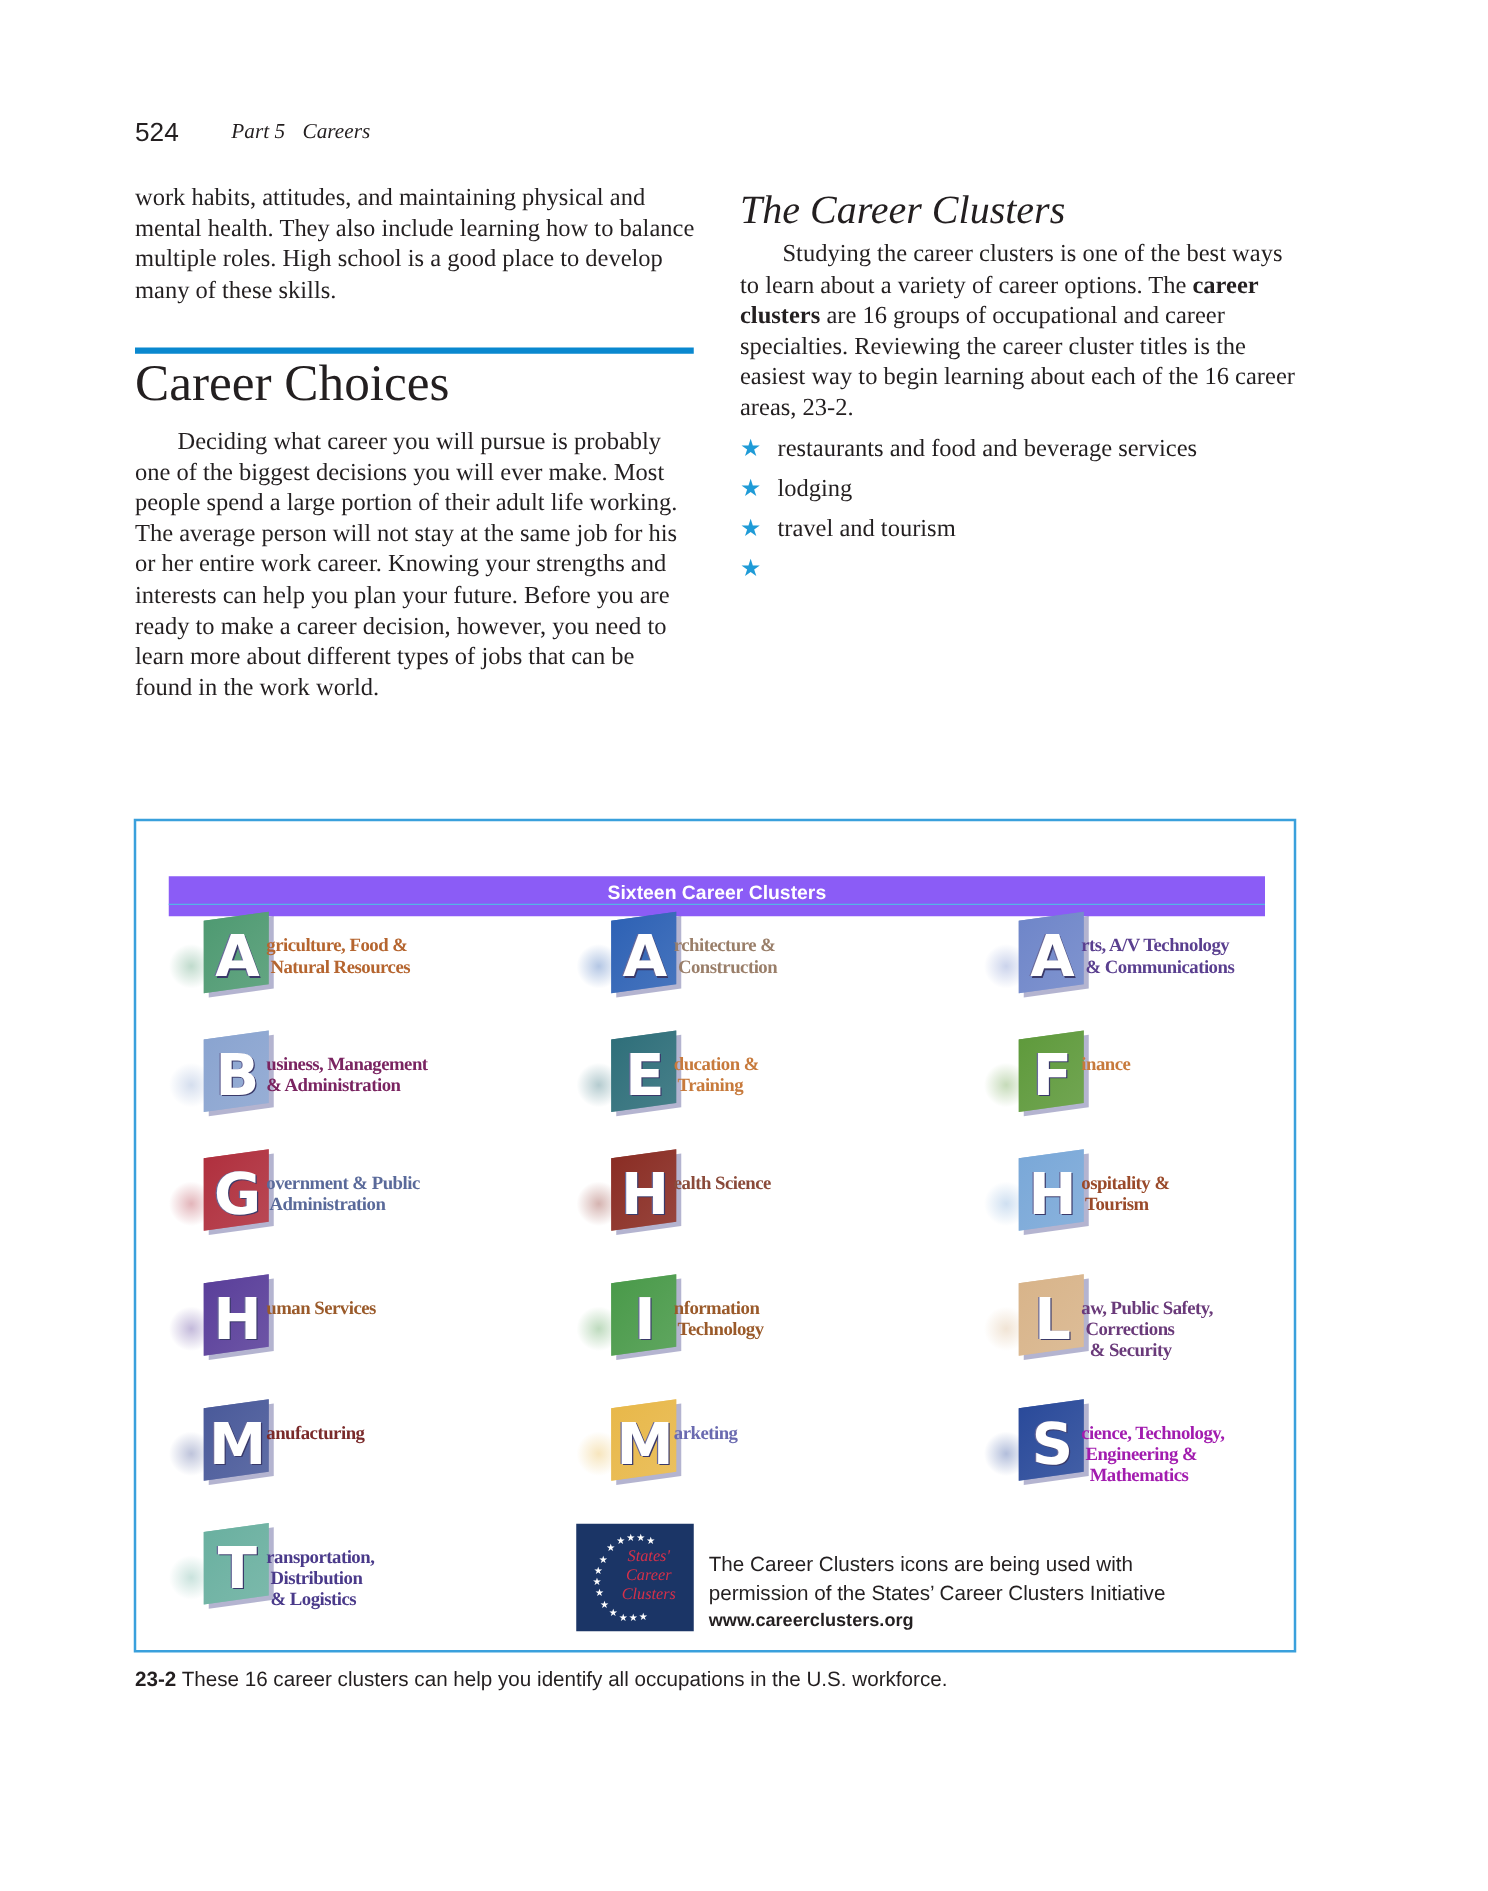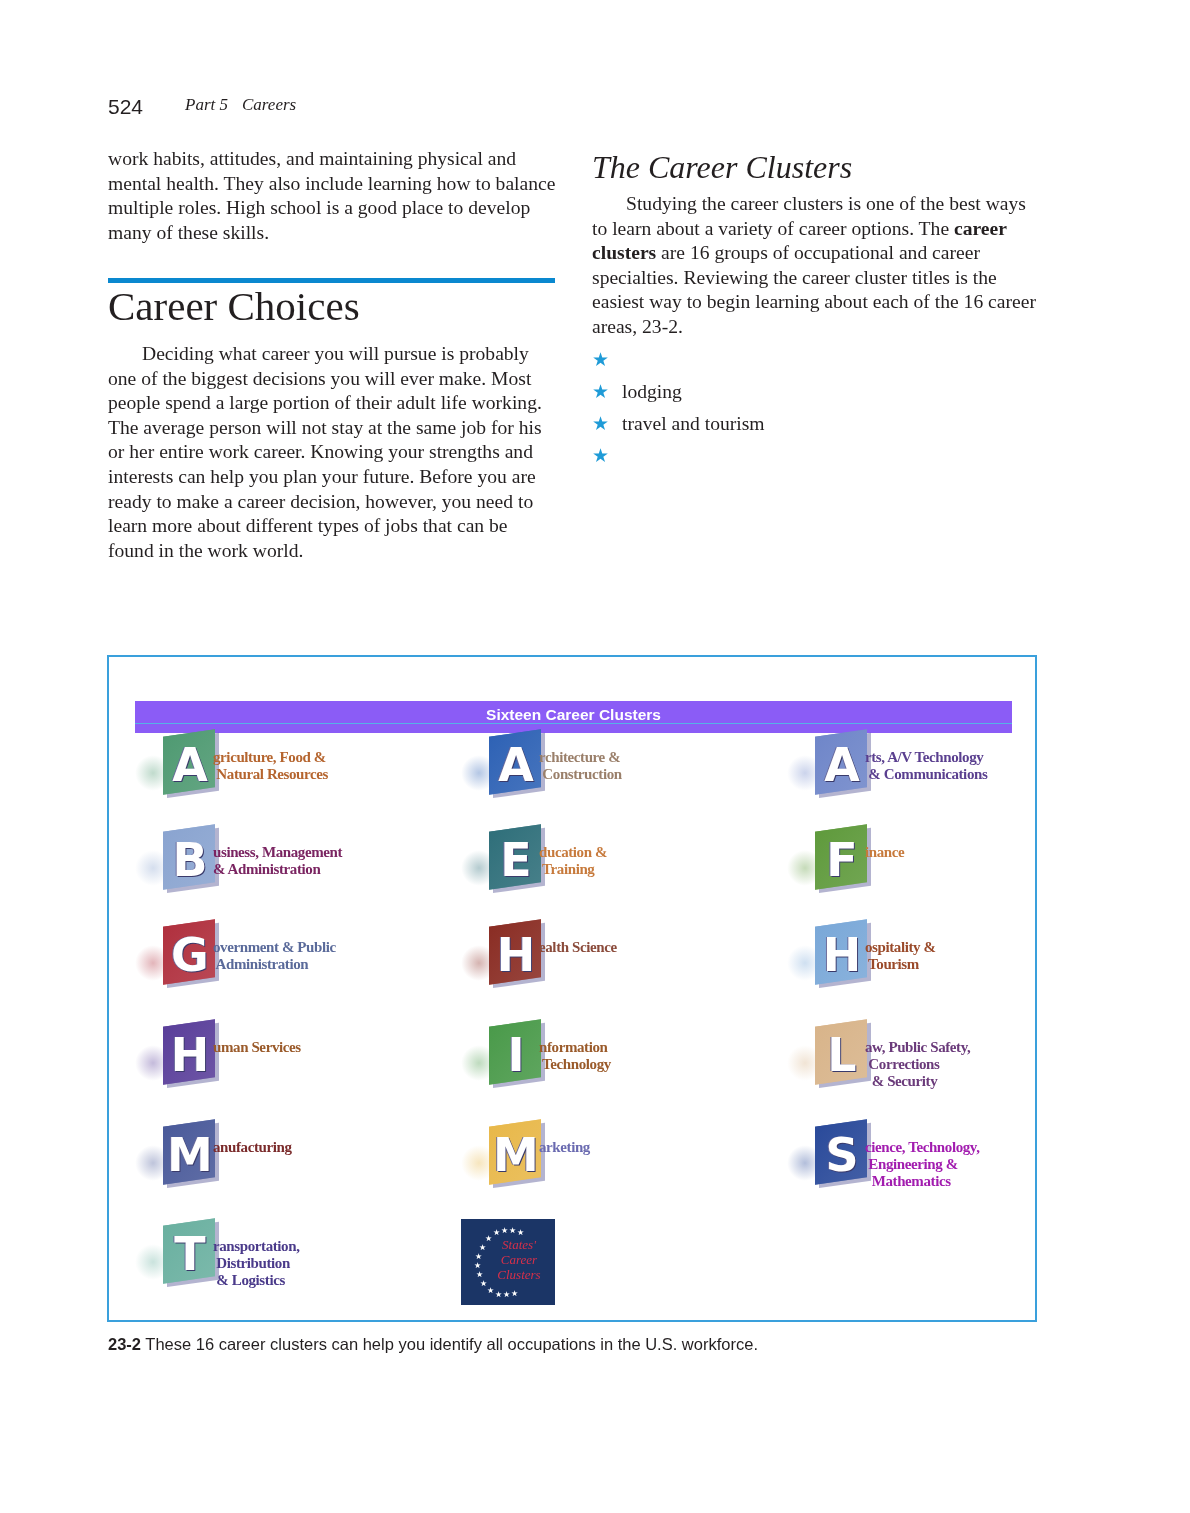--- a/index.html
+++ b/index.html
@@ -64,20 +64,21 @@
 <div class="section-body">
   <p class="para indent">Deciding what career you will pursue is probably one of the biggest decisions you will ever make. Most people spend a large portion of their adult life working. The average person will not stay at the same job for his or her entire work career. Knowing your strengths and interests can help you plan your future. Before you are ready to make a career decision, however, you need to learn more about different types of jobs that can be found in the work world.</p>
 </div>
 
 <div class="col col-right">
   <h2 class="sub-title">The Career Clusters</h2>
   <p class="para indent"><span>Studying the career clusters is one of the best ways to learn about a variety of career options. The </span><b>career clusters</b><span> are 16 groups of occupational and career specialties. Reviewing the career cluster titles is the easiest way to begin learning about each of the 16 career areas, 23-2.</span></p>
   <ul class="bullet-list">
     <li>
         <span class="star">★</span>
+        <span>restaurants and food and beverage services</span>
       </li>
     <li>
         <span class="star">★</span>
         <span>lodging</span>
       </li>
     <li>
         <span class="star">★</span>
         <span>travel and tourism</span>
       </li>
     <li>
@@ -219,15 +220,20 @@
         <text x="36" y="72">★</text>
           <text x="44" y="71">★</text>
       </g>
     </svg>
     <div class="logo-text">
       <div>States'</div>
       <div>Career</div>
       <div>Clusters</div>
     </div>
   </div>
+  <div class="permission">
+    <div>The Career Clusters icons are being used with</div>
+    <div>permission of the States’ Career Clusters Initiative</div>
+    <div class="url">www.careerclusters.org</div>
+  </div>
 </div>
 
 <div class="caption"><b>23-2</b><span> These 16 career clusters can help you identify all occupations in the U.S. workforce.</span></div>
 
 </body></html>

